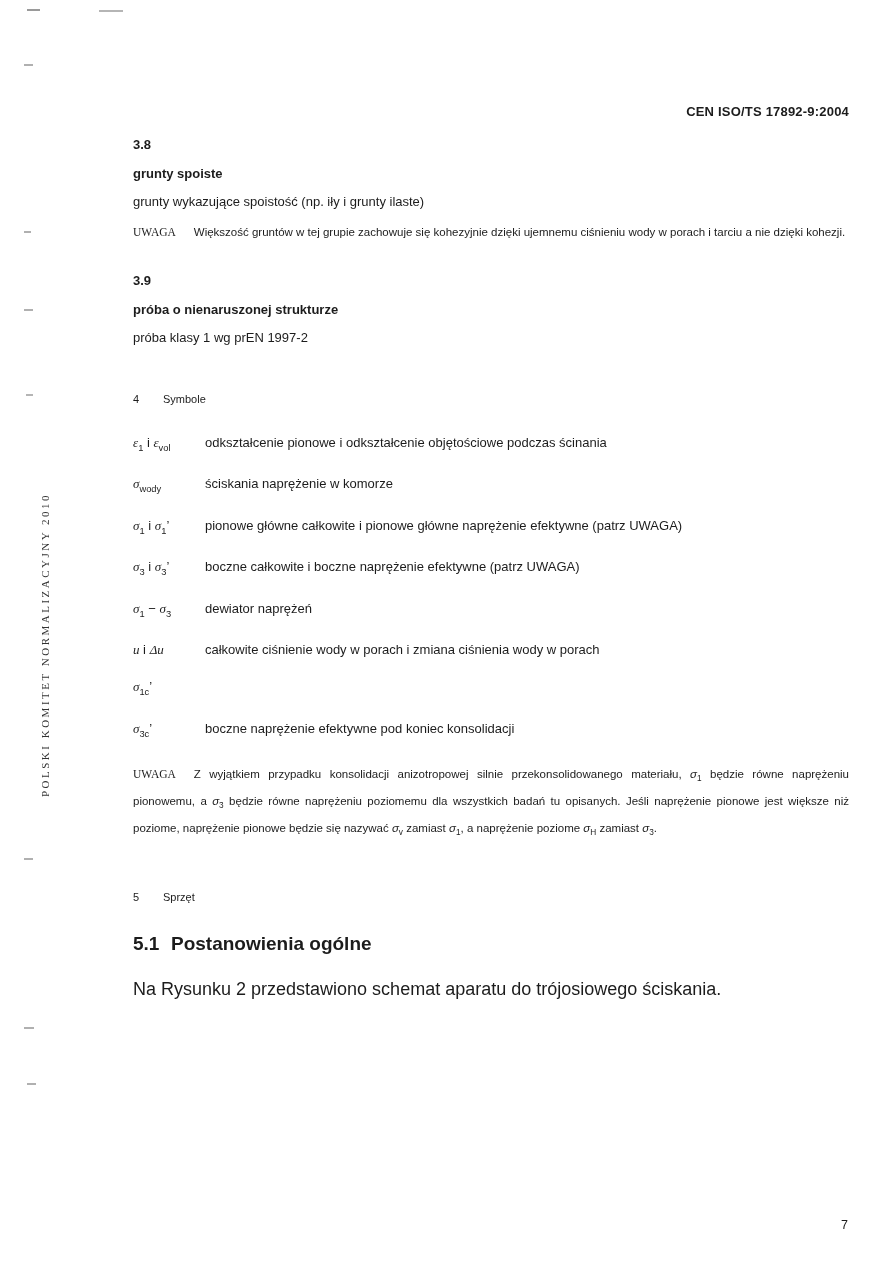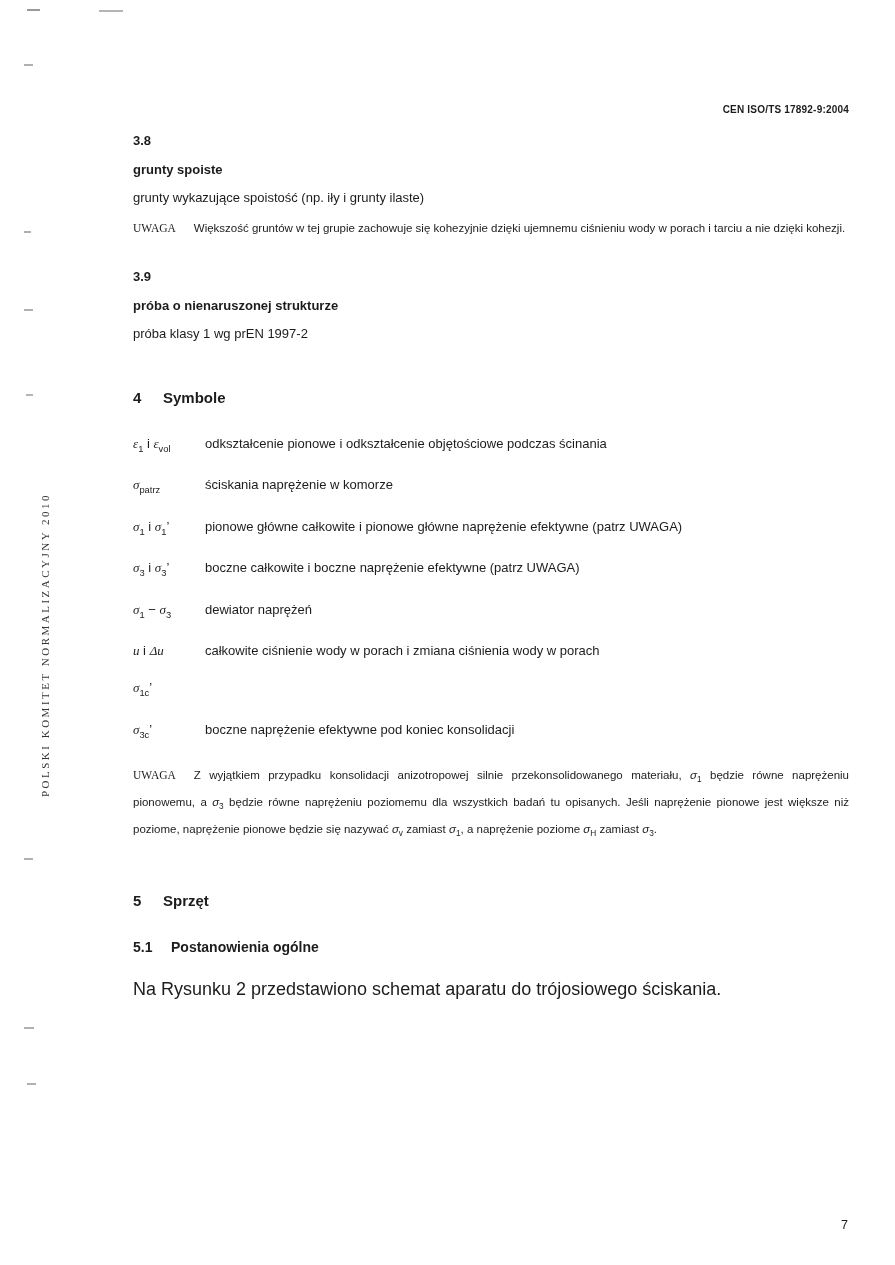--- a/index.html
+++ b/index.html
@@ -8,44 +8,44 @@
     position:relative;
     width:895px; height:1265px;
     margin:0 auto;
     background:#ffffff;
     font-family:"Liberation Sans", sans-serif;
     color:#1c1c1c;
     overflow:hidden;
   }
   .content { position:absolute; left:133px; top:0; width:716px; }
 
-  .doc-ref { margin-top:104px; text-align:right; font-weight:bold; font-size:10px; letter-spacing:0.2px; }
+  .doc-ref { margin-top:104px; text-align:right; font-weight:bold; font-size:13px; letter-spacing:0.2px; }
 
   .clause { font-size:13px; line-height:16.5px;margin-top:12px; }
   .bold { font-weight:bold; }
 
   .sec-38 { margin-top:18px; }
   .sec-39 { margin-top:34px; }
 
   .note { margin-top:14px; font-size:11.5px; line-height:14.5px; text-align:justify; }
   .note-label { font-weight:normal; margin-right:18px;font-family:Liberation Serif, serif; }
 
-  .h-main { margin-top:46px; font-size:15px; font-weight:bold; }
+  .h-main { margin-top:46px; font-size:11px; font-weight:normal; }
   .h-main .h-num { display:inline-block; min-width:30px; }
 
   .symbols { margin-top:30px; font-size:13px; }
   .symbol-row { display:flex; margin-bottom:21px; line-height:16px; }
   .symbol-cell { width:72px; flex:none; }
   .symbol-cell i, .symbol-desc i { font-family:"Liberation Serif", serif; }
   sub { font-size:0.72em; }
   .symbol-desc { flex:1; }
 
   .note-wide { margin-top:9px; font-size:11.5px; line-height:23px; text-align:justify; }
 
-  .h-sub { margin-top:30px; font-size:14px; font-weight:bold; }
+  .h-sub { margin-top:30px; font-size:19px; font-weight:bold; }
   .h-sub .h-num { display:inline-block; min-width:38px; }
   .h5 { }
 
   .para { margin-top:26px; font-size:18px; line-height:16px; }
 
   .page-number { position:absolute; right:47px; bottom:33px; font-size:12.5px; }
 
   .watermark {
     position:absolute;
     left:-133px; top:637px;
@@ -104,21 +104,21 @@
     </section>
 
     <h2 class="h-main"><span class="h-num">4</span><span>Symbole</span></h2>
 
     <div class="symbols">
       <div class="symbol-row">
         <span class="symbol-cell"><i>ε</i><sub>1</sub> i <i>ε</i><sub>vol</sub></span>
         <span class="symbol-desc">odkształcenie pionowe i odkształcenie objętościowe podczas ścinania</span>
       </div>
       <div class="symbol-row">
-        <span class="symbol-cell"><i>σ</i><sub>patrz</sub></span>
+        <span class="symbol-cell"><i>σ</i><sub>wody</sub></span>
         <span class="symbol-desc">ściskania naprężenie w komorze</span>
       </div>
       <div class="symbol-row">
         <span class="symbol-cell"><i>σ</i><sub>1</sub> i <i>σ</i><sub>1</sub>’</span>
         <span class="symbol-desc">pionowe główne całkowite i pionowe główne naprężenie efektywne (patrz UWAGA)</span>
       </div>
       <div class="symbol-row">
         <span class="symbol-cell"><i>σ</i><sub>3</sub> i <i>σ</i><sub>3</sub>’</span>
         <span class="symbol-desc">boczne całkowite i boczne naprężenie efektywne (patrz UWAGA)</span>
       </div>

